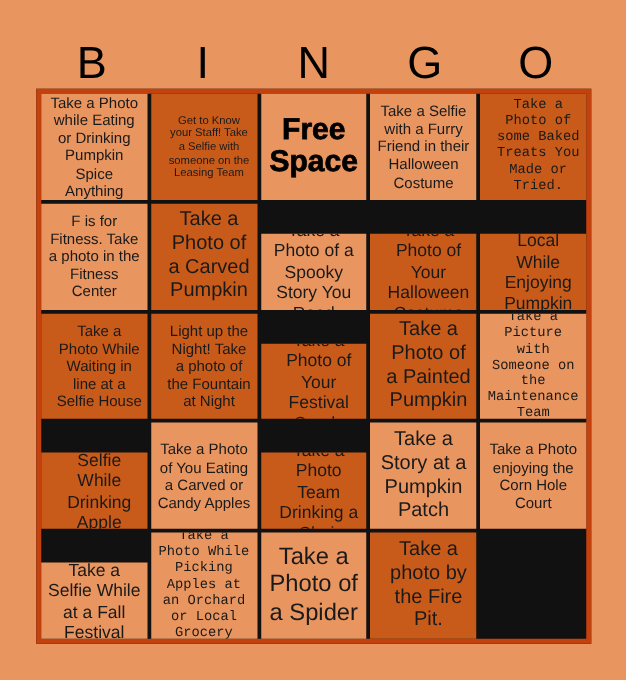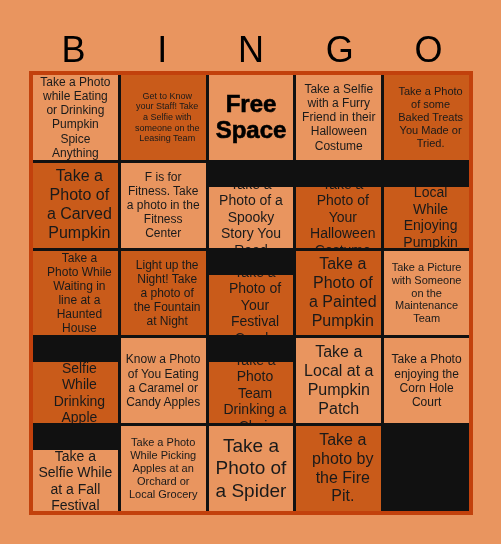--- a/index.html
+++ b/index.html
@@ -43,21 +43,21 @@
       color: #1a1a1a;
       padding: 2px 4px;
       box-sizing: border-box;
       line-height: 1.18;
       overflow: hidden;
       cursor: pointer;
     }
     .cell.light { background: #E9955F; }
     .cell.dark { background: #C95B1A; padding-left: 12px; }
     .sz-xs { font-size: 9px; }
-    .sz-s  { font-size: 11px; }
+    .sz-s  { font-size: 11px; font-family: Liberation Mono, monospace; }
     .sz-m  { font-size: 12px; }
     .sz-l  { font-size: 14px; margin-top: 24px; }
     .sz-xl { font-size: 16px; }
     .sz-xxl { font-size: 19px; text-align: center; }
     .free {
       font-size: 24px;
       font-weight: bold;
       line-height: 1.1;
       color: #000000;
       -webkit-text-stroke: 0.6px #000;
@@ -74,35 +74,35 @@
   <span>O</span>
 </div>
 
 <div class="grid">
   <div class="cell sz-m light">Take a Photo while Eating or Drinking Pumpkin Spice Anything</div>
   <div class="cell sz-xs dark">Get to Know your Staff! Take a Selfie with someone on the Leasing Team</div>
   <div class="cell free light">Free Space</div>
   <div class="cell sz-m light">Take a Selfie with a Furry Friend in their Halloween Costume</div>
   <div class="cell sz-s dark">Take a Photo of some Baked Treats You Made or Tried.</div>
 
+  <div class="cell sz-m light">F is for Fitness. Take a photo in the Fitness Center</div>
   <div class="cell sz-xl dark">Take a Photo of a Carved Pumpkin</div>
-  <div class="cell sz-m light">F is for Fitness. Take a photo in the Fitness Center</div>
   <div class="cell sz-l light">Take a Photo of a Spooky Story You Read</div>
   <div class="cell sz-l dark">Take a Photo of Your Halloween Costume</div>
   <div class="cell sz-l dark">Take a Local While Enjoying Pumpkin Pie</div>
 
-  <div class="cell sz-m dark">Take a Photo While Waiting in line at a Haunted House</div>
+  <div class="cell sz-m dark">Take a Photo While Waiting in line at a Selfie House</div>
   <div class="cell sz-m dark">Light up the Night! Take a photo of the Fountain at Night</div>
   <div class="cell sz-l dark">Take a Photo of Your Festival Candy</div>
   <div class="cell sz-xl dark">Take a Photo of a Painted Pumpkin</div>
   <div class="cell sz-s light">Take a Picture with Someone on the Maintenance Team</div>
 
   <div class="cell sz-l dark">Take a Selfie While Drinking Apple Cider</div>
-  <div class="cell sz-m light">Know a Photo of You Eating a Caramel or Candy Apples</div>
+  <div class="cell sz-m light">Take a Photo of You Eating a Carved or Candy Apples</div>
   <div class="cell sz-l dark">Take a Photo Team Drinking a Chai.</div>
-  <div class="cell sz-xl light">Take a Local at a Pumpkin Patch</div>
+  <div class="cell sz-xl light">Take a Story at a Pumpkin Patch</div>
   <div class="cell sz-m light">Take a Photo enjoying the Corn Hole Court</div>
 
   <div class="cell sz-l light">Take a Selfie While at a Fall Festival</div>
   <div class="cell sz-s light">Take a Photo While Picking Apples at an Orchard or Local Grocery</div>
   <div class="cell sz-xxl light">Take a Photo of a Spider</div>
   <div class="cell sz-xl dark">Take a photo by the Fire Pit.</div>
 </div>
 
 </body></html>

